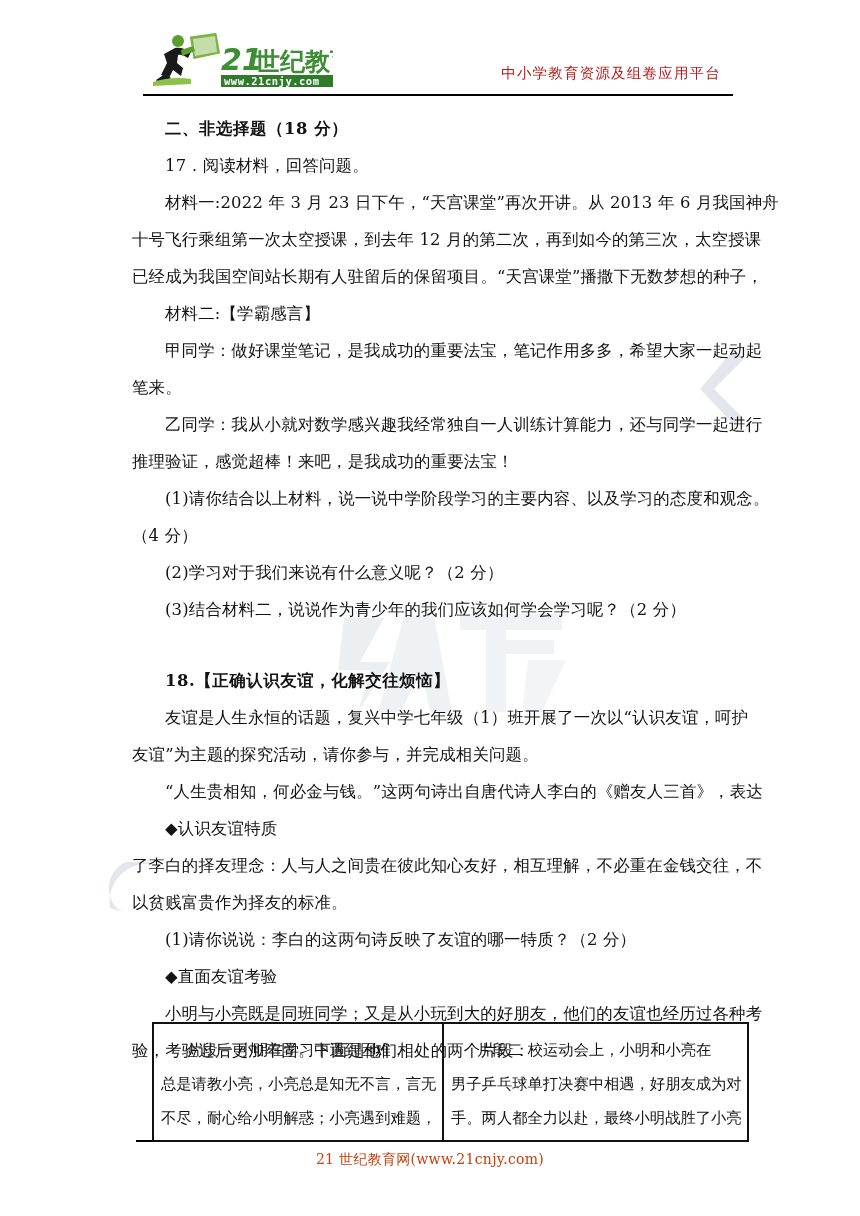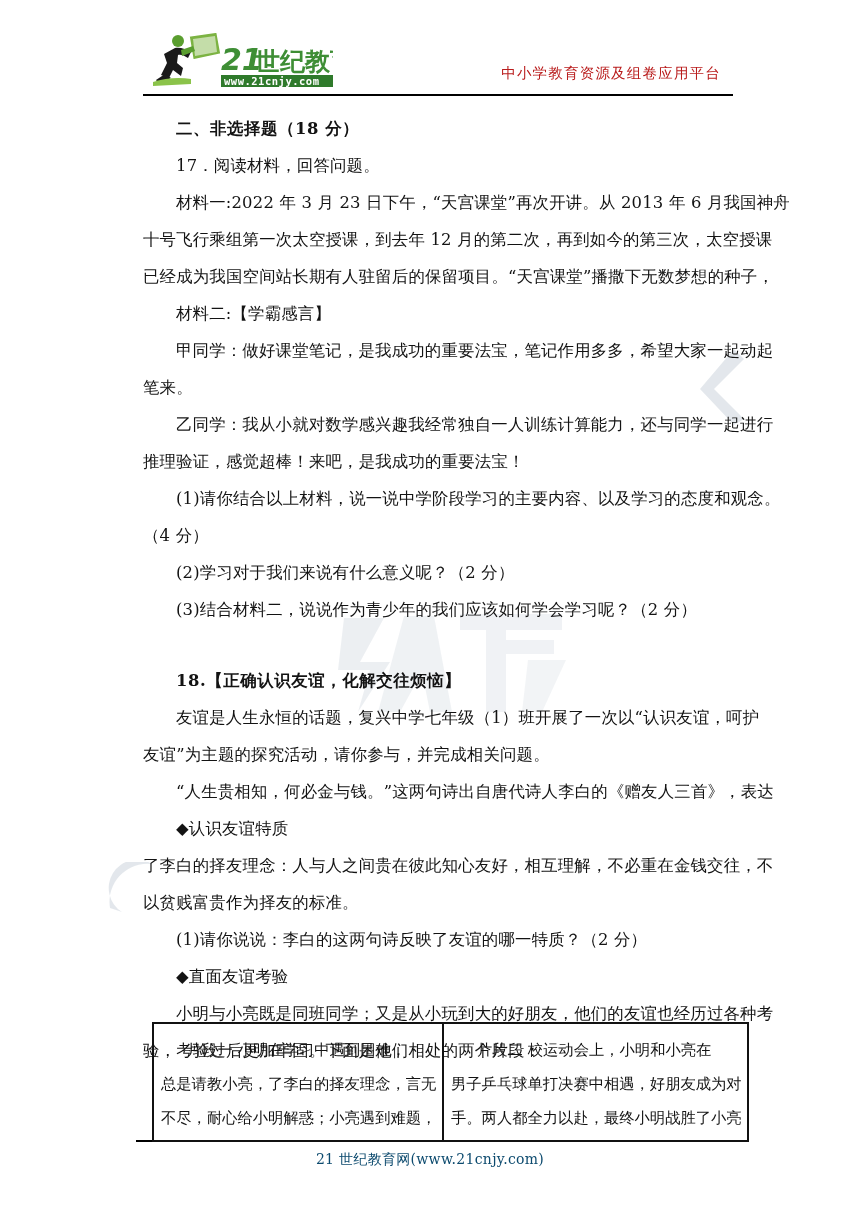--- a/index.html
+++ b/index.html
@@ -90,21 +90,21 @@
     top: 94px;
     width: 590px;
     height: 0;
     border-top: 2px solid #000;
     z-index: 2;
   }
 
   
   .content {
     position: absolute;
-    left: 143px;
+    left: 132px;
     top: 110px;
     width: 592px;
     z-index: 3;
   }
   .ln {
     font-size: 16.4px;
     line-height: 37px;
     letter-spacing: 0.2px;
     white-space: nowrap;
     color: #131313;
@@ -164,21 +164,21 @@
     border-top: 2px solid #000;
     z-index: 2;
   }
   .footer-text {
     position: absolute;
     left: 0;
     top: 1151px;
     width: 860px;
     text-align: center;
     font-size: 14px;
-    color: #0c4a6e;
+    color: #c2410c;
     z-index: 3;
     letter-spacing: 0.3px;
   }
 </style>
 </head>
 <body>
 
 <div class="page">
 
   <div class="watermark-layer">
@@ -270,21 +270,21 @@
 
     <div class="ln ind">◆直面友谊考验</div>
 
     <div class="ln ind">小明与小亮既是同班同学；又是从小玩到大的好朋友，他们的友谊也经历过各种考</div>
     <div class="ln">验，考验过后更加牢固。下面是他们相处的两个片段：</div>
   </div>
 
   <div class="frag-table">
     <div class="frag-cell left">
       <div class="frag-line first">片段一    小明在学习中遇到困难，</div>
-      <div class="frag-line">总是请教小亮，了李白的择友理念，言无</div>
+      <div class="frag-line">总是请教小亮，小亮总是知无不言，言无</div>
       <div class="frag-line">不尽，耐心给小明解惑；小亮遇到难题，</div>
     </div>
     <div class="frag-cell right">
       <div class="frag-line first">片段二    校运动会上，小明和小亮在</div>
       <div class="frag-line">男子乒乓球单打决赛中相遇，好朋友成为对</div>
       <div class="frag-line">手。两人都全力以赴，最终小明战胜了小亮，</div>
     </div>
   </div>
 
   <div class="footer-rule"></div>

